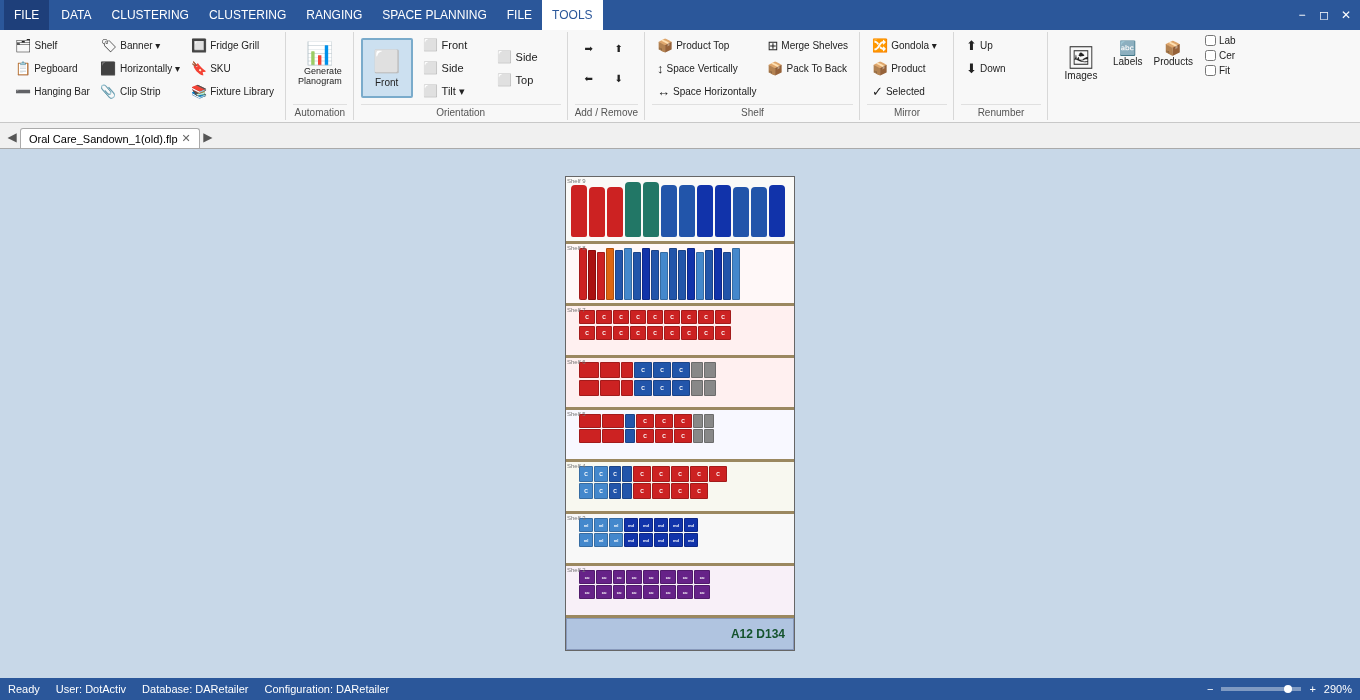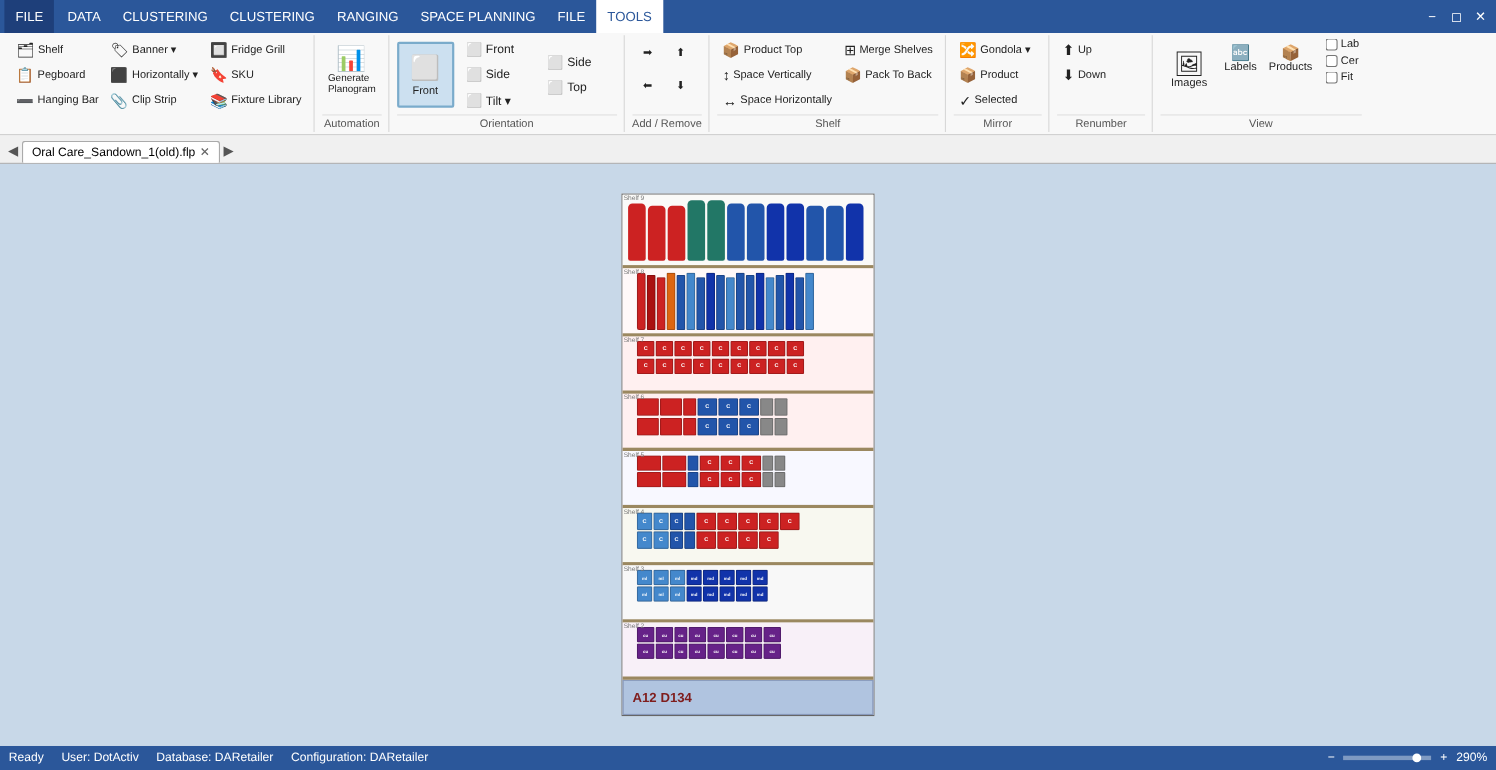--- a/index.html
+++ b/index.html
@@ -221,25 +221,25 @@
       font-size: 5px;
       font-weight: bold;
       color: white;
       overflow: hidden;
     }
 
     
     #floor-plaque {
       background: #b0c4e0;
       border: 1px solid #8899bb;
-      text-align: left;
+      text-align: right;
       padding: 8px;
       font-size: 12px;
       font-weight: bold;
-      color: #7f1d1d;
+      color: #14532d;
     }
 
     
     #status-bar {
       display: flex;
       background: #2b579a;
       color: white;
       height: 22px;
       align-items: center;
       padding: 0 8px;
@@ -389,21 +389,21 @@
               <span>Fixture Library</span>
             </div>
           </div>
         </div>
       </div>
 
       <div class="ribbon-group">
         <div class="ribbon-buttons">
           <div class="ribbon-btn large">
             <span class="icon">📊</span>
-            <span style="font-size:9px; text-align:left;">Generate<br>Planogram</span>
+            <span style="font-size:9px; text-align:right;">Generate<br>Planogram</span>
           </div>
         </div>
         <div class="ribbon-group-label">Automation</div>
       </div>
 
       <div class="ribbon-group">
         <div class="ribbon-buttons" style="align-items:center; gap:4px;">
 
           <div class="orient-big-btn">
             <span style="font-size:22px;">⬜</span>
@@ -548,21 +548,20 @@
             <label class="ribbon-check">
               <input type="checkbox" style="">
               <span>Cer</span>
             </label>
             <label class="ribbon-check">
               <input type="checkbox" style="">
               <span>Fit</span>
             </label>
           </div>
         </div>
-        <div class="ribbon-group-label">View</div>
       </div>
 
     </div>
   </div>
 
   <div id="tab-bar">
     <div class="nav-arrow">◀</div>
     <div class="doc-tab">
       <span>Oral Care_Sandown_1(old).flp</span>
       <span class="close-tab">✕</span>

